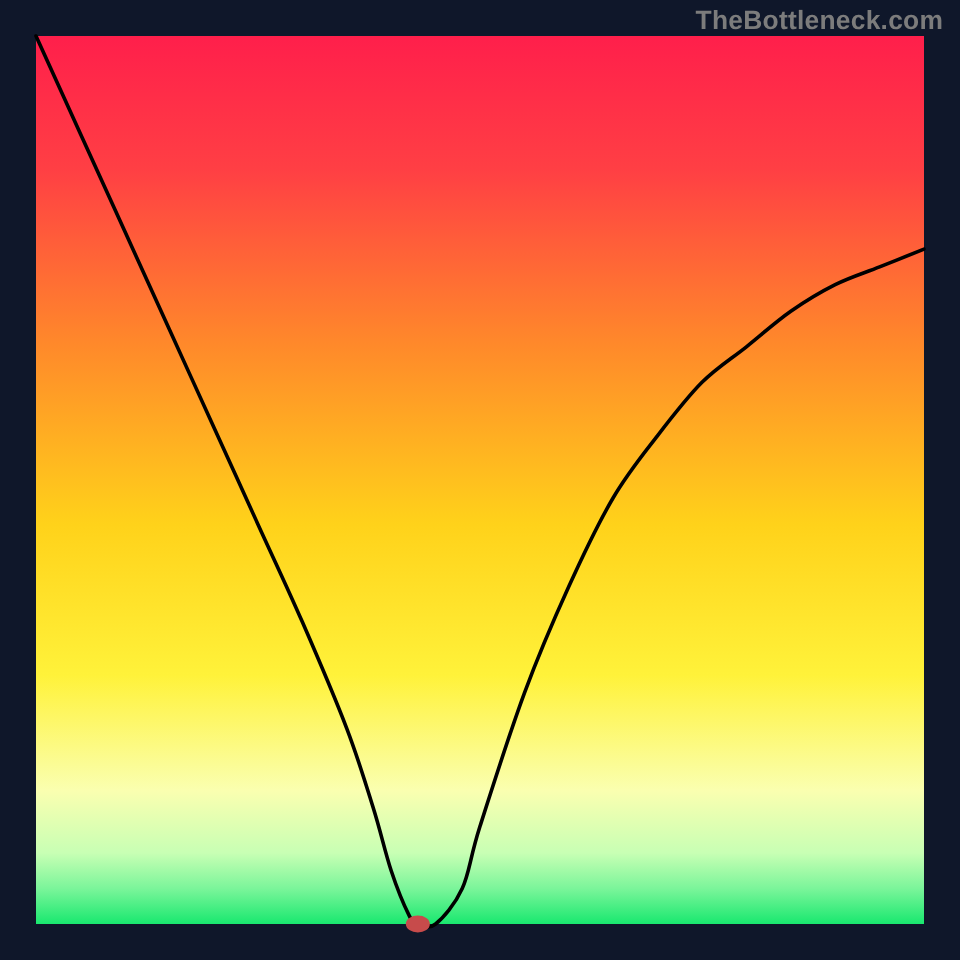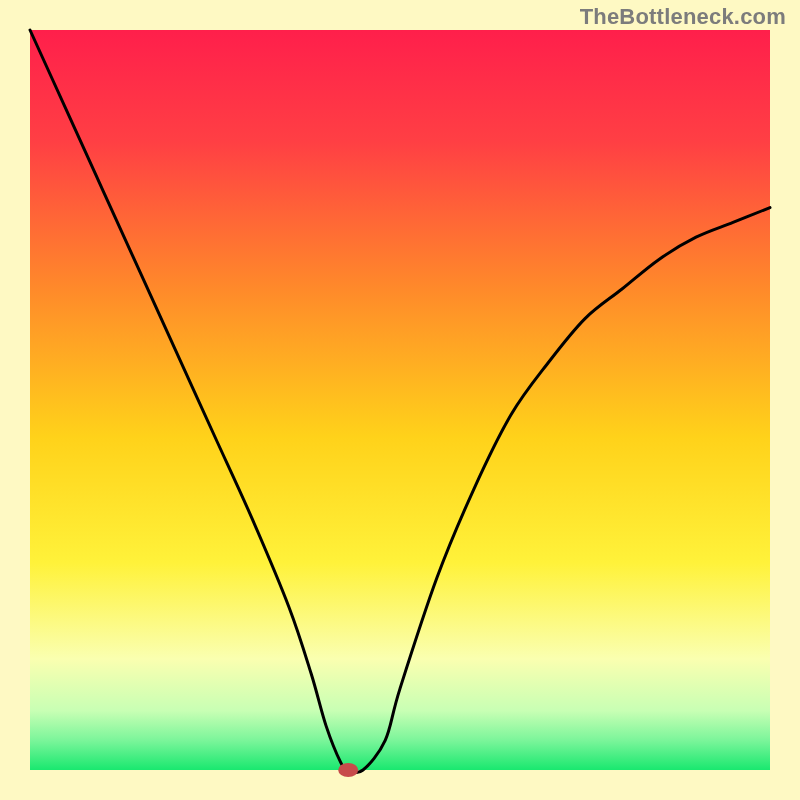--- a/index.html
+++ b/index.html
@@ -8,21 +8,21 @@
     width: 800px;
     height: 800px;
     background: #000;
     overflow: hidden;
     font-family: Arial, Helvetica, sans-serif;
   }
   .frame {
     position: relative;
     width: 800px;
     height: 800px;
-    background: #fef9c3;
+    background: #0f172a;
   }
   .watermark {
     position: absolute;
     top: 4px;
     right: 14px;
     color: #7c7c7c;
     font-size: 22px;
     font-weight: 600;
     letter-spacing: 0.2px;
     z-index: 5;

